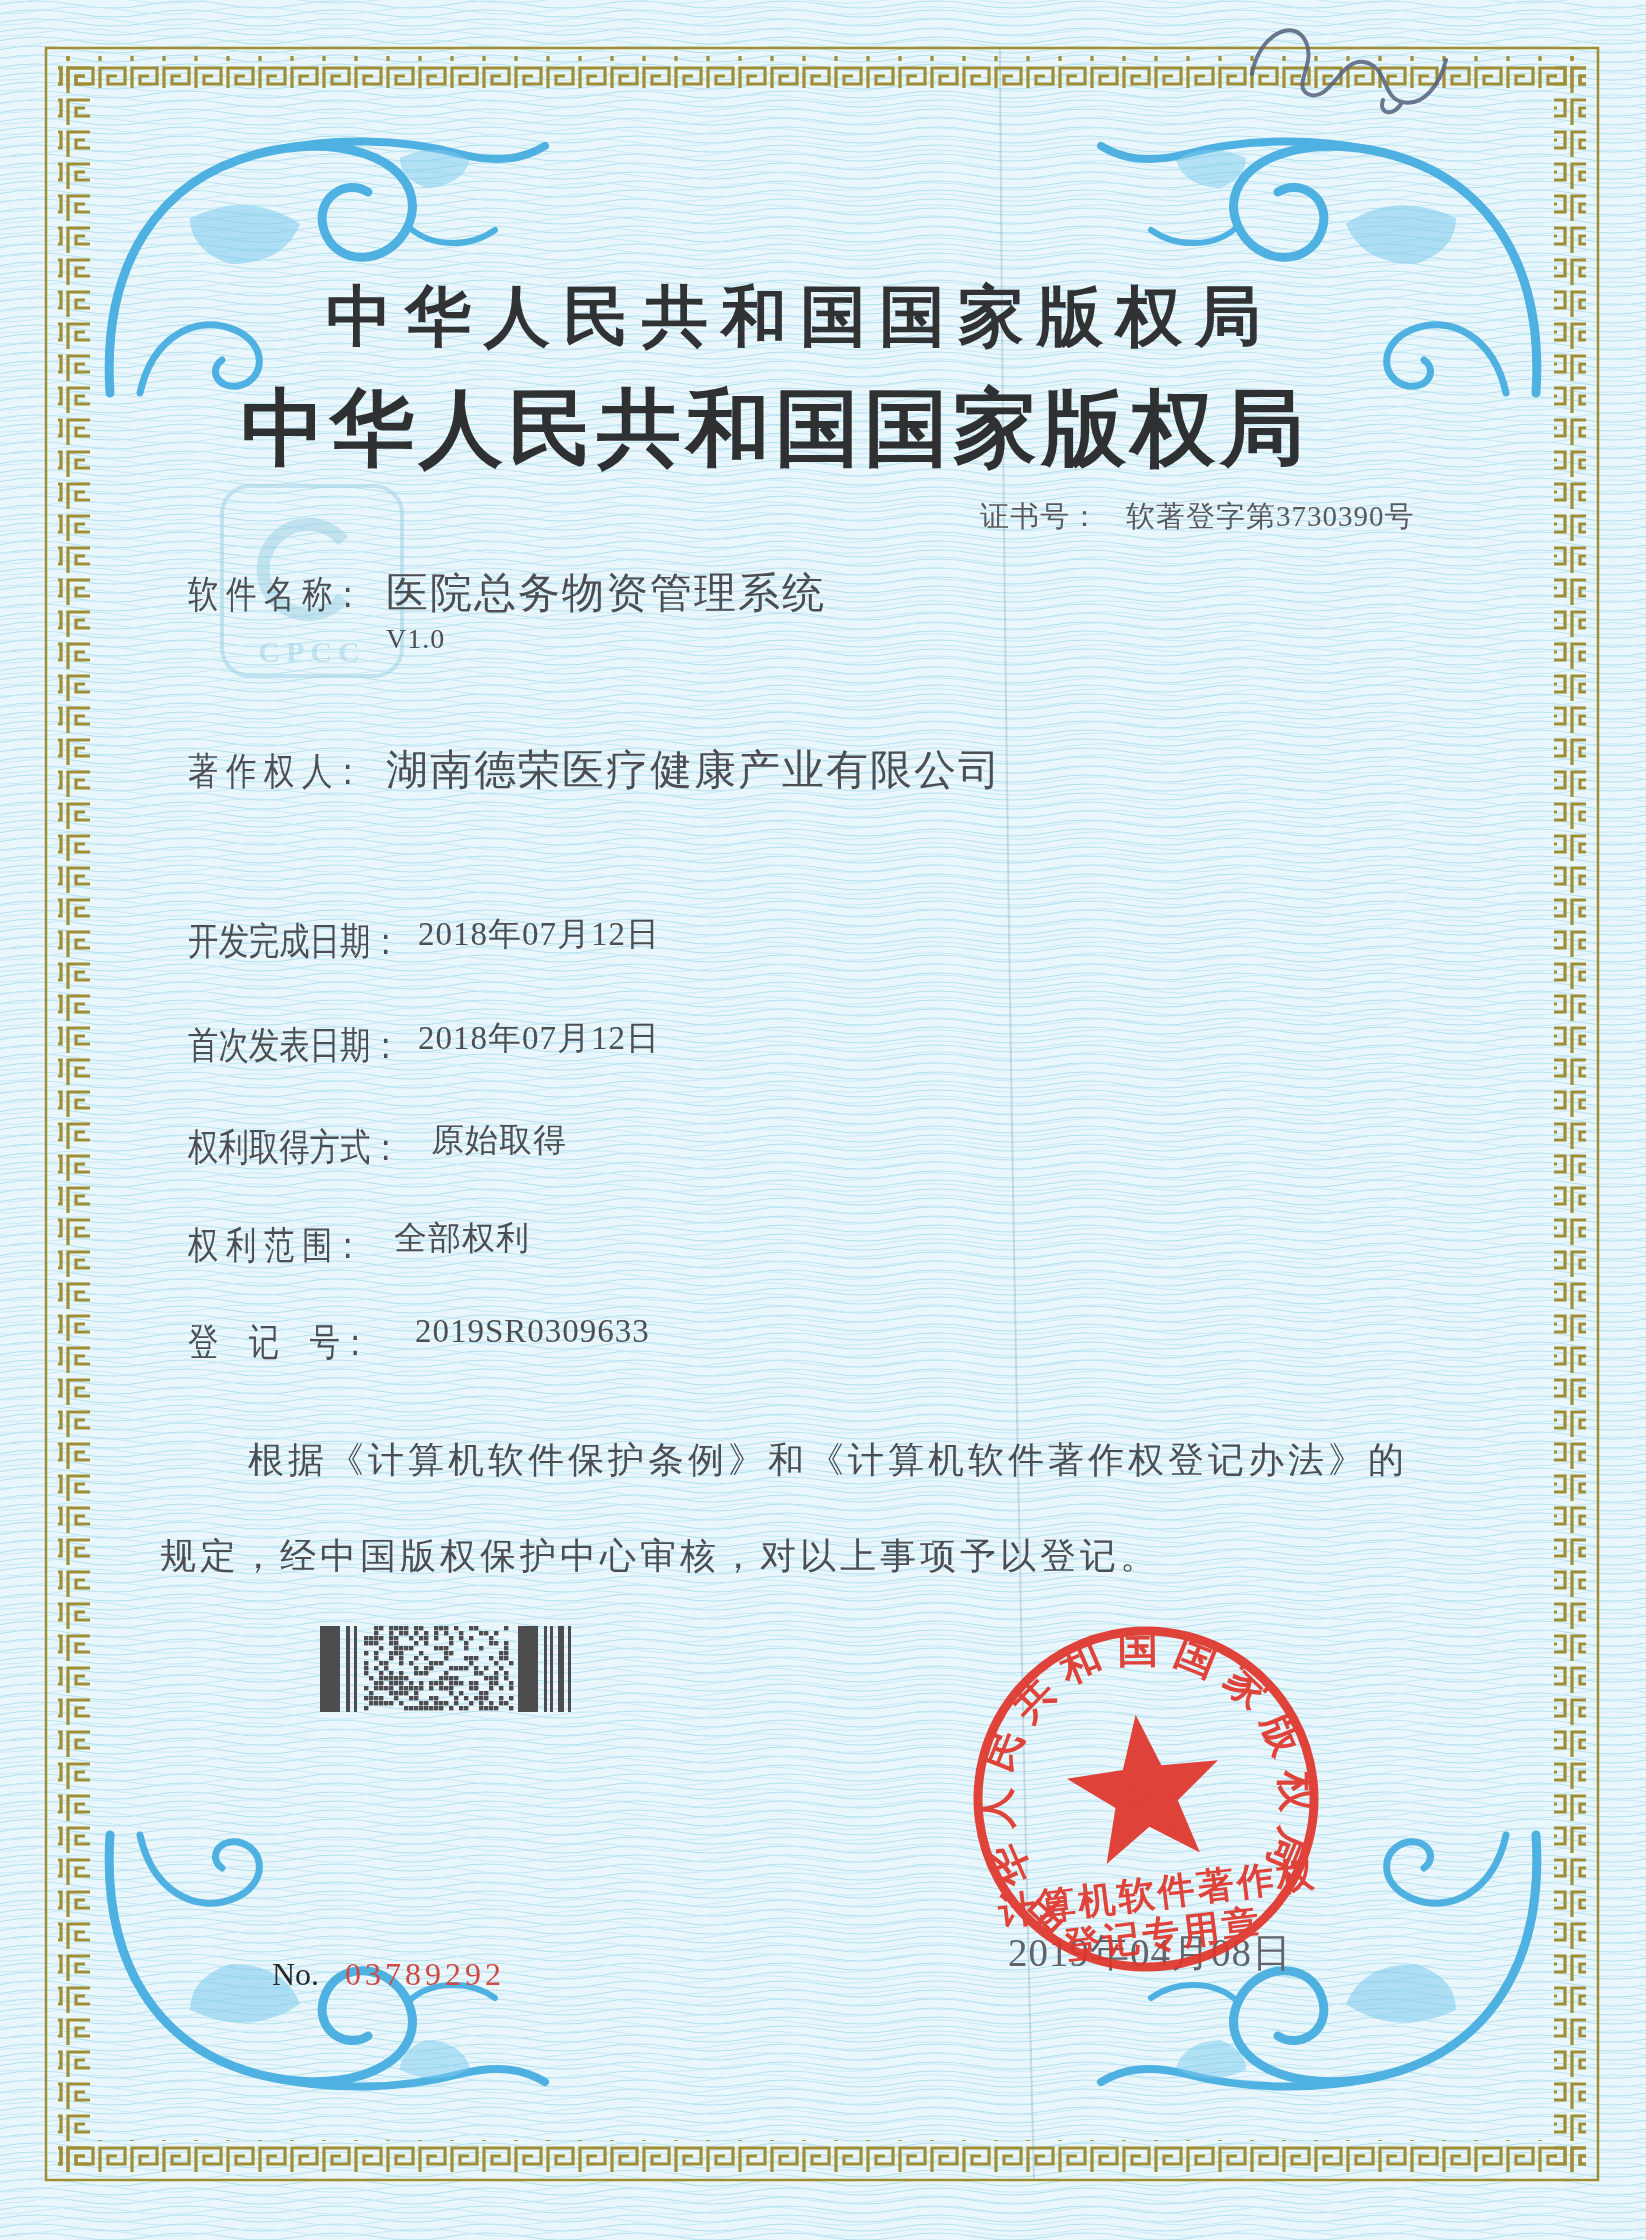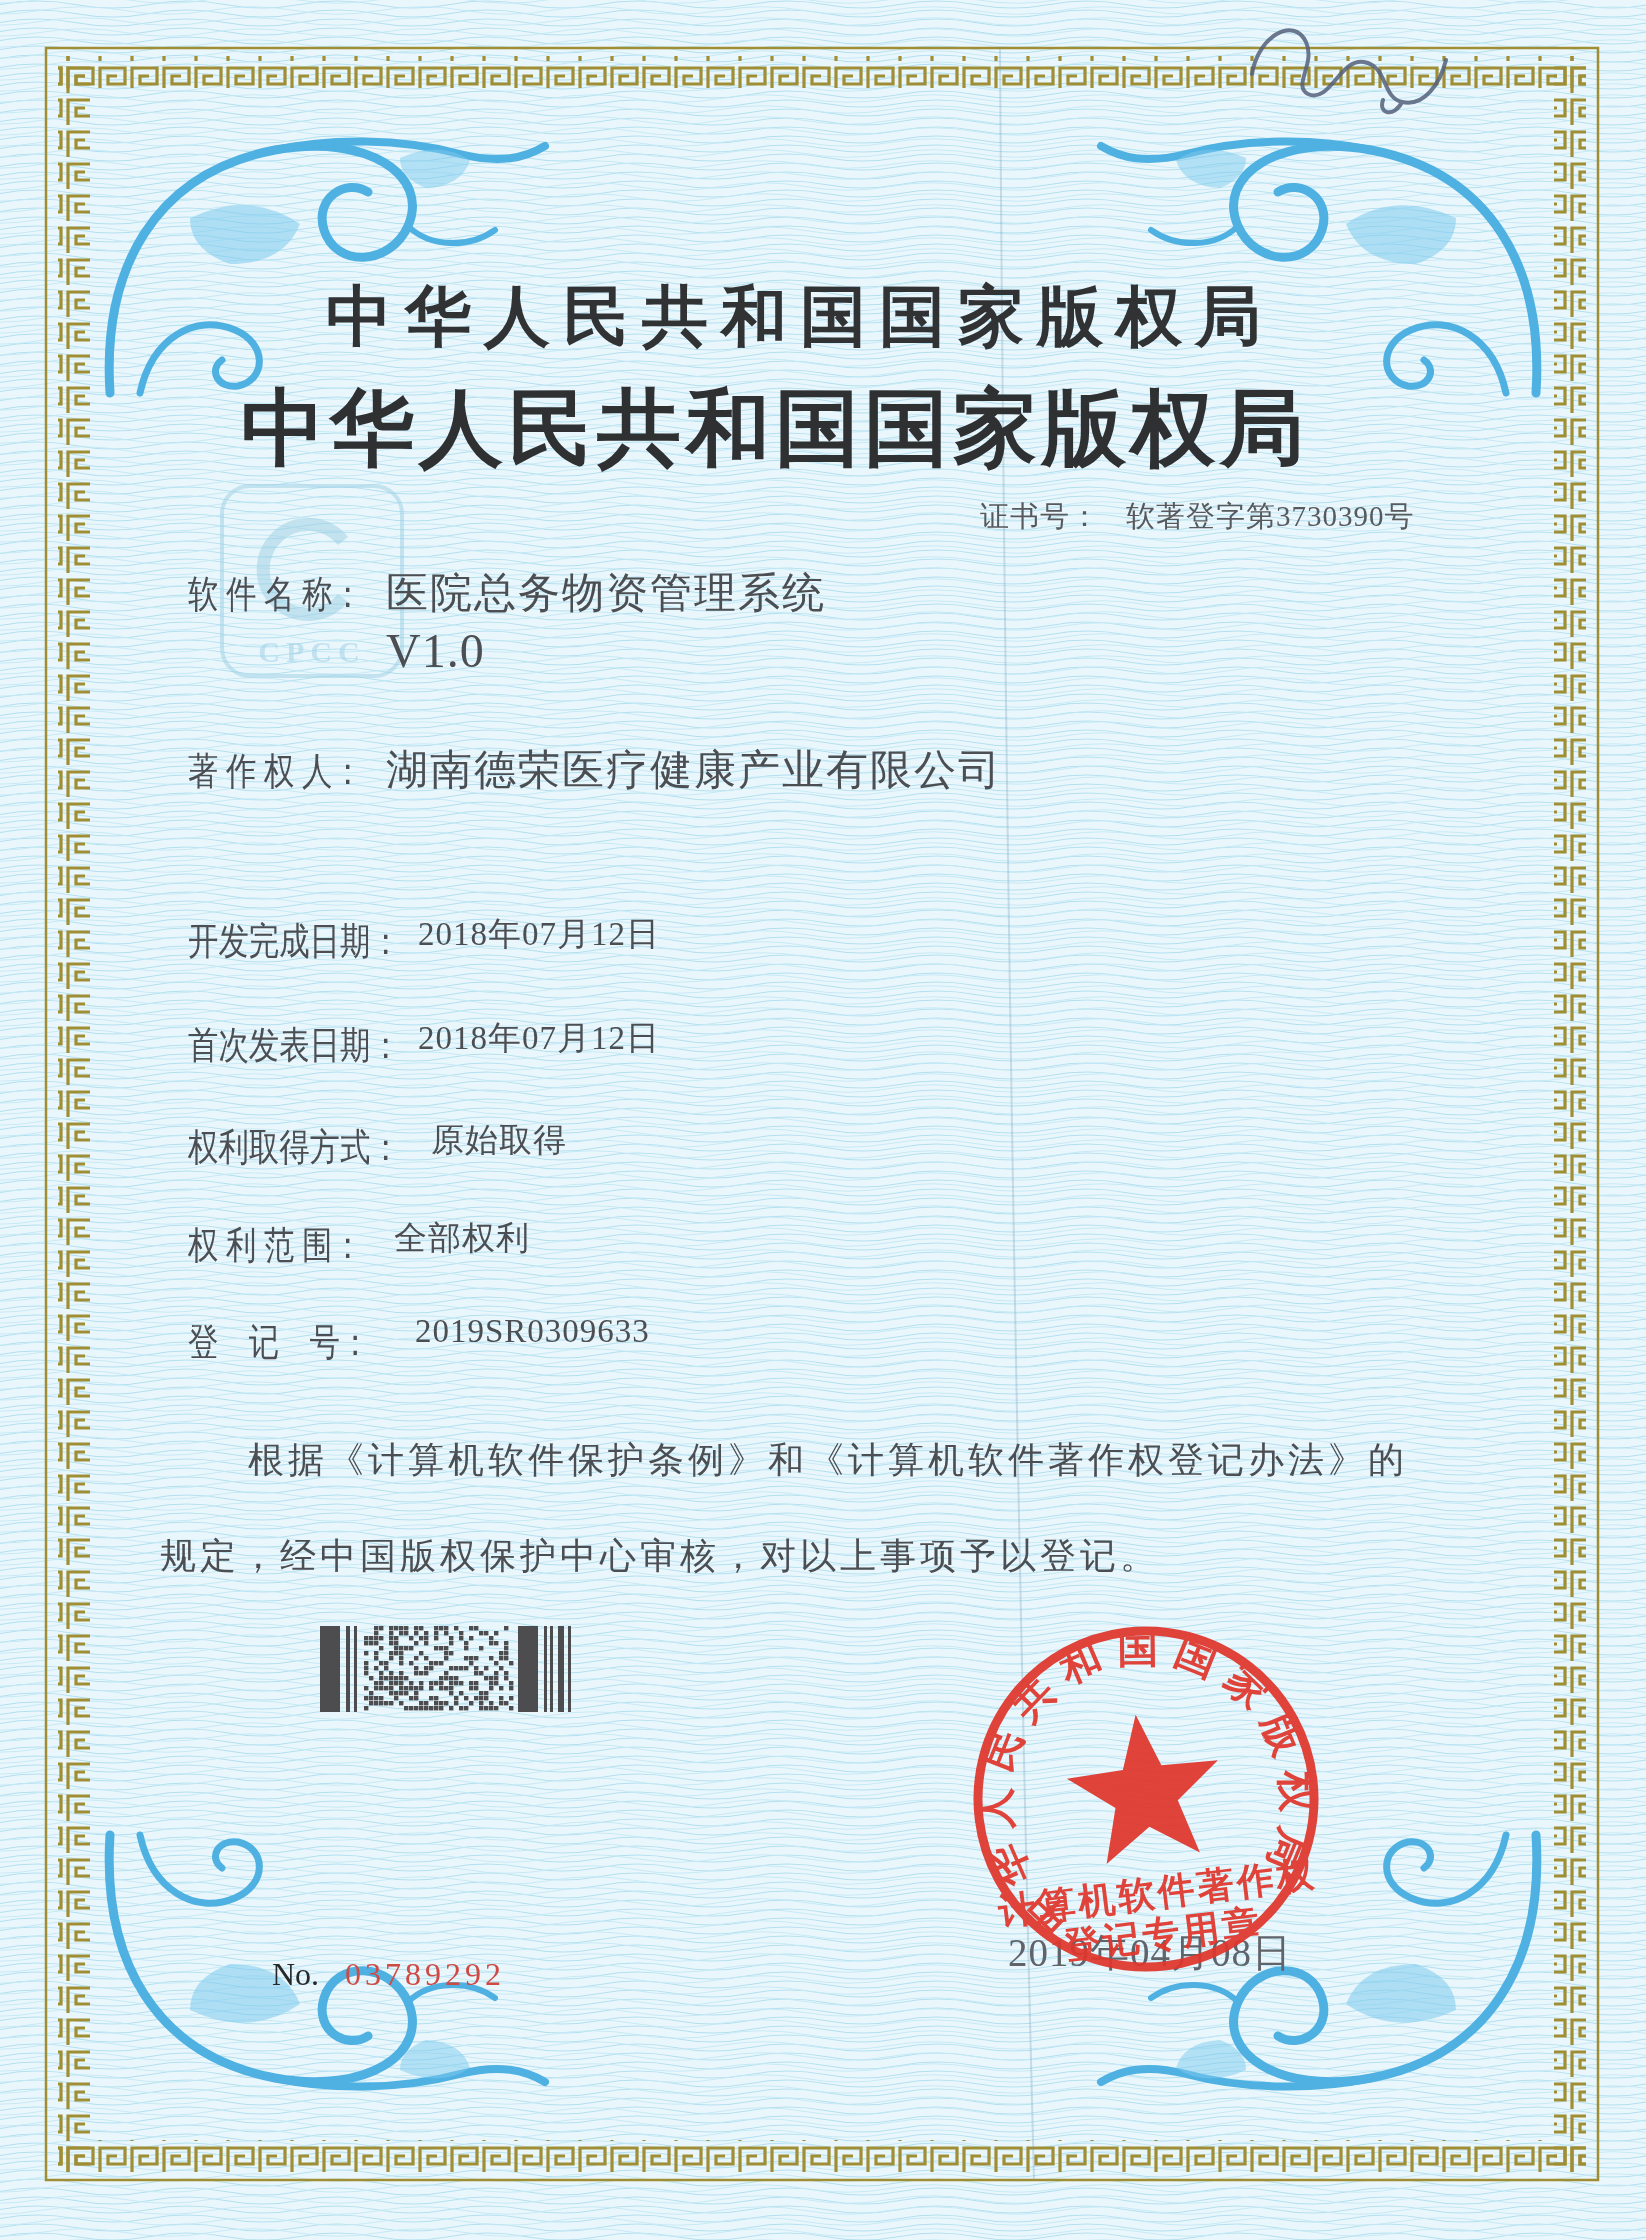--- a/index.html
+++ b/index.html
@@ -19,21 +19,21 @@
   }
   .certno{position:absolute;top:497px;left:980px;font-size:29px;color:#56595d;letter-spacing:1px;z-index:2;}
   .certno .lbl{margin-right:26px;}
   .field{position:absolute;left:0;width:100%;z-index:2;}
   .flabel{
     position:absolute;left:188px;top:4px;font-size:38px;color:#4b4e52;
     white-space:pre;transform:scaleX(.8);transform-origin:0 50%;
   }
   .fvalue{position:absolute;top:0;font-size:33px;color:#4b4e52;letter-spacing:1px;white-space:pre;text-align:center;}
   .fvalue.big{font-size:42px;letter-spacing:2px;}
-  .fvalue.line2{font-size:48px;}
+  .fvalue.line2{font-size:28px;}
   .statement-line{position:absolute;left:160px;width:1360px;font-size:36px;letter-spacing:4px;color:#4b4e52;z-index:2;}
   .indent{padding-left:88px;}
   .barcode{position:absolute;left:320px;top:1626px;z-index:2;}
   .seal{
     position:absolute;left:955px;top:1608px;width:382px;height:382px;
     z-index:4;transform:rotate(-7deg);opacity:.93;
     font-family:"Liberation Sans","DejaVu Sans",sans-serif;
   }
   .datetext{position:absolute;left:1008px;top:1926px;font-size:39px;color:#5f646a;letter-spacing:1px;z-index:3;}
   .noline{position:absolute;left:272px;top:1956px;font-size:32px;color:#26282a;z-index:2;font-family:"Liberation Serif",serif;}

